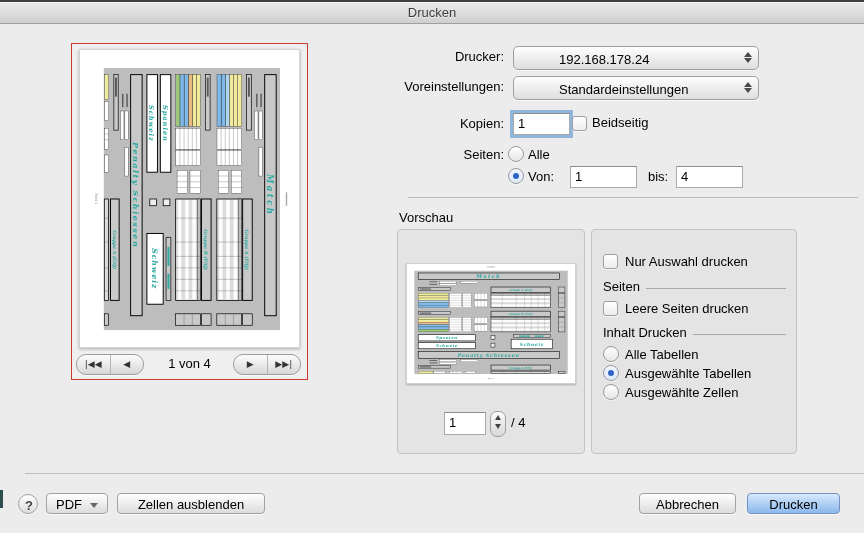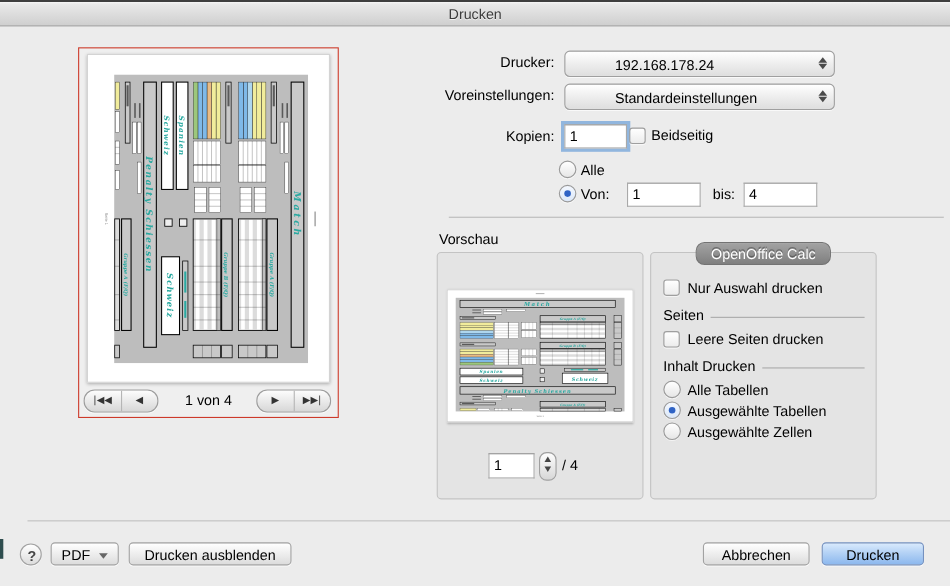--- a/index.html
+++ b/index.html
@@ -283,20 +283,21 @@
         <i class="a-up"></i>
         <i class="a-down"></i>
       </span>
   </div>
 
   <span class="form-label" style="top:113px;text-align:right;">Kopien:</span>
   <div class="tfield focused" style="left:513px;top:113px;width:47px;">1</div>
   <span class="chk" style="left:572px;top:116px;"></span>
   <span class="inline-label" style="left:592px;top:114px;">Beidseitig</span>
 
+  <span class="form-label" style="top:144px;">Seiten:</span>
   <span class="radio" style="left:508px;top:146px;"></span>
   <span class="inline-label" style="left:528px;top:146px;">Alle</span>
 
   <span class="radio checked" style="left:508px;top:168px;"></span>
   <span class="inline-label" style="left:528px;top:168px;">Von:</span>
   <div class="tfield" style="left:570px;top:166px;width:57px;">1</div>
   <span class="inline-label" style="left:648px;top:168px;">bis:</span>
   <div class="tfield" style="left:676px;top:166px;width:57px;">4</div>
 
   <div class="hrule" style="left:408px;top:197px;width:450px;"></div>
@@ -452,21 +453,20 @@
       <div class="tfield pageno-field">1</div>
       <div class="stepper">
           <i class="a-up"></i>
           <i class="a-down"></i>
         </div>
       <span class="pageno-total">/ 4</span>
     </div>
   </div>
 
   <div class="panel" id="calc-panel">
-    <div class="calc-tab">OpenOffice Calc</div>
 
     <span class="chk opt-box" style="top:24px;"></span>
     <span class="opt-text" style="top:24px;text-align:center;">Nur Auswahl drucken</span>
 
     <div class="section" style="top:49px;">
       <span>Seiten</span>
       <span class="sec-line"></span>
     </div>
 
     <span class="chk opt-box" style="top:71px;"></span>
@@ -486,16 +486,16 @@
     <span class="radio opt-box" style="top:154px;"></span>
     <span class="opt-text" style="top:155px;">Ausgewählte Zellen</span>
   </div>
 
   <div class="footer-sep"></div>
   <div class="edge-artifact"></div>
   <button class="btn" id="help-btn">?</button>
   <button class="btn" id="pdf-btn">
     <span>PDF</span><span class="pdf-caret"></span>
   </button>
-  <button class="btn" id="details-btn">Drucken ausblenden</button>
+  <button class="btn" id="details-btn">Zellen ausblenden</button>
   <button class="btn" id="cancel-btn">Abbrechen</button>
   <button class="btn btn-default" id="print-btn">Drucken</button>
 </div>
 
 </body></html>

